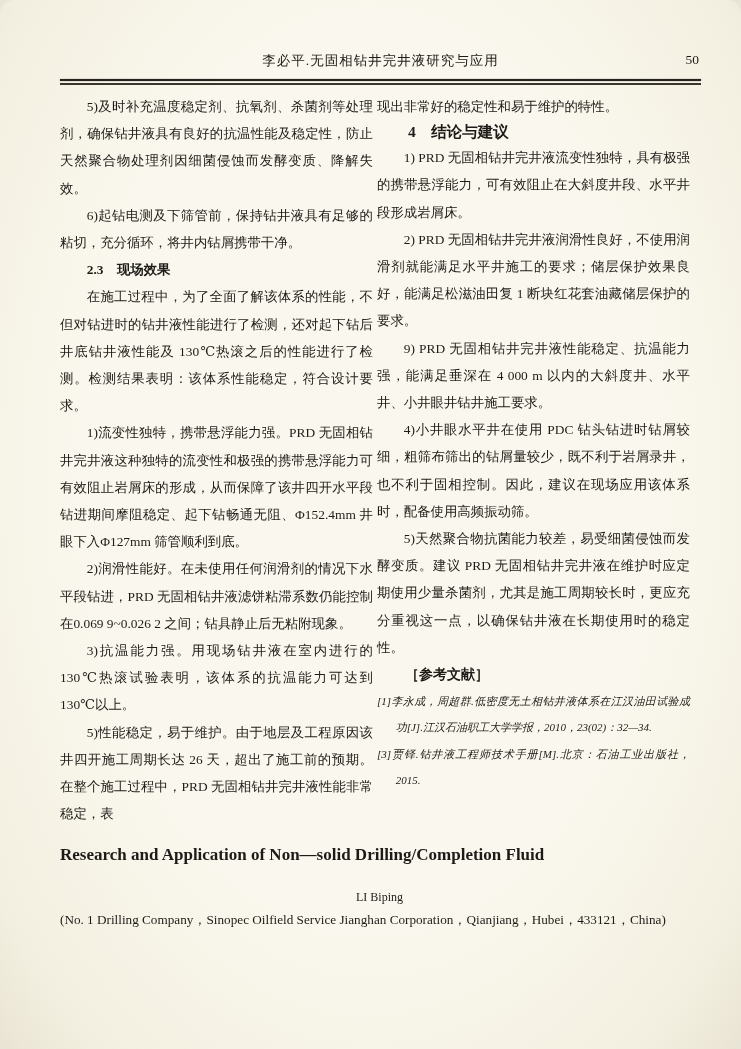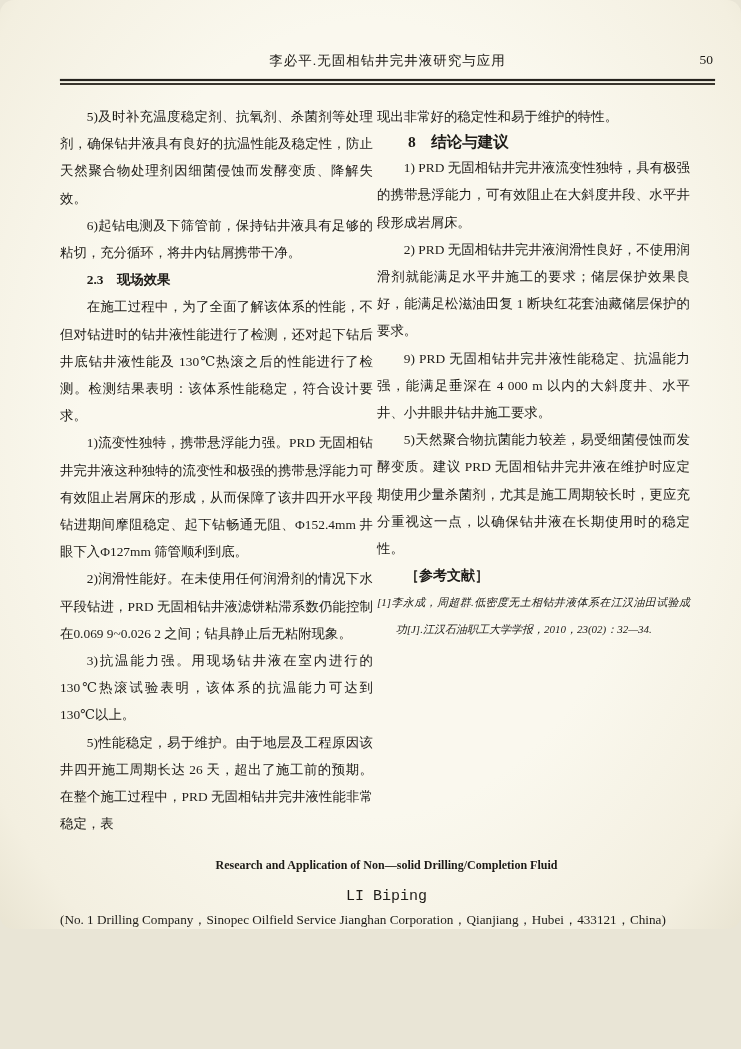--- a/index.html
+++ b/index.html
@@ -4,49 +4,49 @@
 <style>
   * { box-sizing: border-box; }
   html,body { margin:0; padding:0; }
   body {
     width:741px; height:1049px;
     font-family:"Liberation Serif","DejaVu Serif",serif;
     color:#1d1b17;
     background:#e9e5d6;
   }
   .page {
-    width:741px; height:929px;
+    width:741px; height:1049px;
     background:radial-gradient(ellipse at 50% 45%, #faf8ee 55%, #f3efe0 88%, #e9e4d2 100%);
-    padding:52px 26px 0 60px;
+    padding:52px 40px 0 60px;
     position:relative;
     overflow:hidden;
     border-radius:14px;
   }
   
   .running-header { position:relative; height:22px; font-size:13.5px; }
   .running-title { position:absolute; left:0; right:0; text-align:center; letter-spacing:1px; }
   .page-number { position:absolute; right:2px; top:0; font-size:13.5px; }
   .rule-thick { height:2px; background:#26231e; margin-top:5px; box-shadow:0 0 1px #26231e; }
   .rule-thin  { height:2px; background:#3a362e; margin-top:2px; }
 
   
-  .columns { display:flex; gap:4px; margin-top:18px; }
+  .columns { display:flex; gap:4px; margin-top:8px; }
   .col { width:313px; font-size:13.4px; line-height:27.2px; text-align:justify; }
   .col p { margin:0; text-indent:2em; }
   .col p.no-indent { text-indent:0; }
   .h-sub { font-weight:bold; text-indent:0; }
   .h-section { font-weight:bold; font-size:15.5px; text-indent:1em; margin:8px 0 7px 0; line-height:24px; }
   .h-refs { font-weight:bold; text-align:left; text-indent:0; font-size:14px; margin:2px 0 1px 0; }
   .refs p { font-style:italic; font-size:11px; line-height:26.2px; margin:0;
             padding-left:1.7em; text-indent:-1.7em; text-align:justify; }
 
   
   .eng { margin-top:16px; padding-right:2px; }
-  .eng-title { text-align:center; font-weight:bold; font-size:12px; line-height:24px; }
-  .eng-author { text-align:center; font-size:15px; margin-top:11px; line-height:18px;font-family:Liberation Mono, monospace; }
+  .eng-title { text-align:left; font-weight:bold; font-size:17px; line-height:24px; }
+  .eng-author { text-align:center; font-size:12px; margin-top:21px; line-height:18px; }
   .eng-affil { text-align:left; font-size:13.2px; margin-top:5px; line-height:18px; }
 </style>
 </head>
 <body>
 
 <div class="page">
 
   <div class="running-header">
     <div class="running-title">李必平.无固相钻井完井液研究与应用</div>
     <div class="page-number">50</div>
@@ -62,28 +62,30 @@
       <p class="h-sub">2.3　现场效果</p>
       <p>在施工过程中，为了全面了解该体系的性能，不但对钻进时的钻井液性能进行了检测，还对起下钻后井底钻井液性能及 130℃热滚之后的性能进行了检测。检测结果表明：该体系性能稳定，符合设计要求。</p>
       <p>1)流变性独特，携带悬浮能力强。PRD 无固相钻井完井液这种独特的流变性和极强的携带悬浮能力可有效阻止岩屑床的形成，从而保障了该井四开水平段钻进期间摩阻稳定、起下钻畅通无阻、Φ152.4mm 井眼下入Φ127mm 筛管顺利到底。</p>
       <p>2)润滑性能好。在未使用任何润滑剂的情况下水平段钻进，PRD 无固相钻井液滤饼粘滞系数仍能控制在0.069 9~0.026 2 之间；钻具静止后无粘附现象。</p>
       <p>3)抗温能力强。用现场钻井液在室内进行的 130℃热滚试验表明，该体系的抗温能力可达到 130℃以上。</p>
       <p>5)性能稳定，易于维护。由于地层及工程原因该井四开施工周期长达 26 天，超出了施工前的预期。在整个施工过程中，PRD 无固相钻井完井液性能非常稳定，表</p>
     </div>
 
     <div class="col">
       <p class="no-indent">现出非常好的稳定性和易于维护的特性。</p>
-      <p class="h-section">8　结论与建议</p>
+      <p class="h-section">4　结论与建议</p>
       <p>1) PRD 无固相钻井完井液流变性独特，具有极强的携带悬浮能力，可有效阻止在大斜度井段、水平井段形成岩屑床。</p>
       <p>2) PRD 无固相钻井完井液润滑性良好，不使用润滑剂就能满足水平井施工的要求；储层保护效果良好，能满足松滋油田复 1 断块红花套油藏储层保护的要求。</p>
       <p>9) PRD 无固相钻井完井液性能稳定、抗温能力强，能满足垂深在 4 000 m 以内的大斜度井、水平井、小井眼井钻井施工要求。</p>
+      <p>4)小井眼水平井在使用 PDC 钻头钻进时钻屑较细，粗筛布筛出的钻屑量较少，既不利于岩屑录井，也不利于固相控制。因此，建议在现场应用该体系时，配备使用高频振动筛。</p>
       <p>5)天然聚合物抗菌能力较差，易受细菌侵蚀而发酵变质。建议 PRD 无固相钻井完井液在维护时应定期使用少量杀菌剂，尤其是施工周期较长时，更应充分重视这一点，以确保钻井液在长期使用时的稳定性。</p>
       <p class="h-refs">［参考文献］</p>
       <div class="refs">
         <p>[1]李永成，周超群.低密度无土相钻井液体系在江汉油田试验成功[J].江汉石油职工大学学报，2010，23(02)：32—34.</p>
+        <p>[3]贾铎.钻井液工程师技术手册[M].北京：石油工业出版社，2015.</p>
       </div>
     </div>
 
   </div>
 
   <div class="eng">
     <div class="eng-title">Research and Application of Non—solid Drilling/Completion Fluid</div>
     <div class="eng-author">LI Biping</div>
     <div class="eng-affil">(No. 1 Drilling Company，Sinopec Oilfield Service Jianghan Corporation，Qianjiang，Hubei，433121，China)</div>
 

